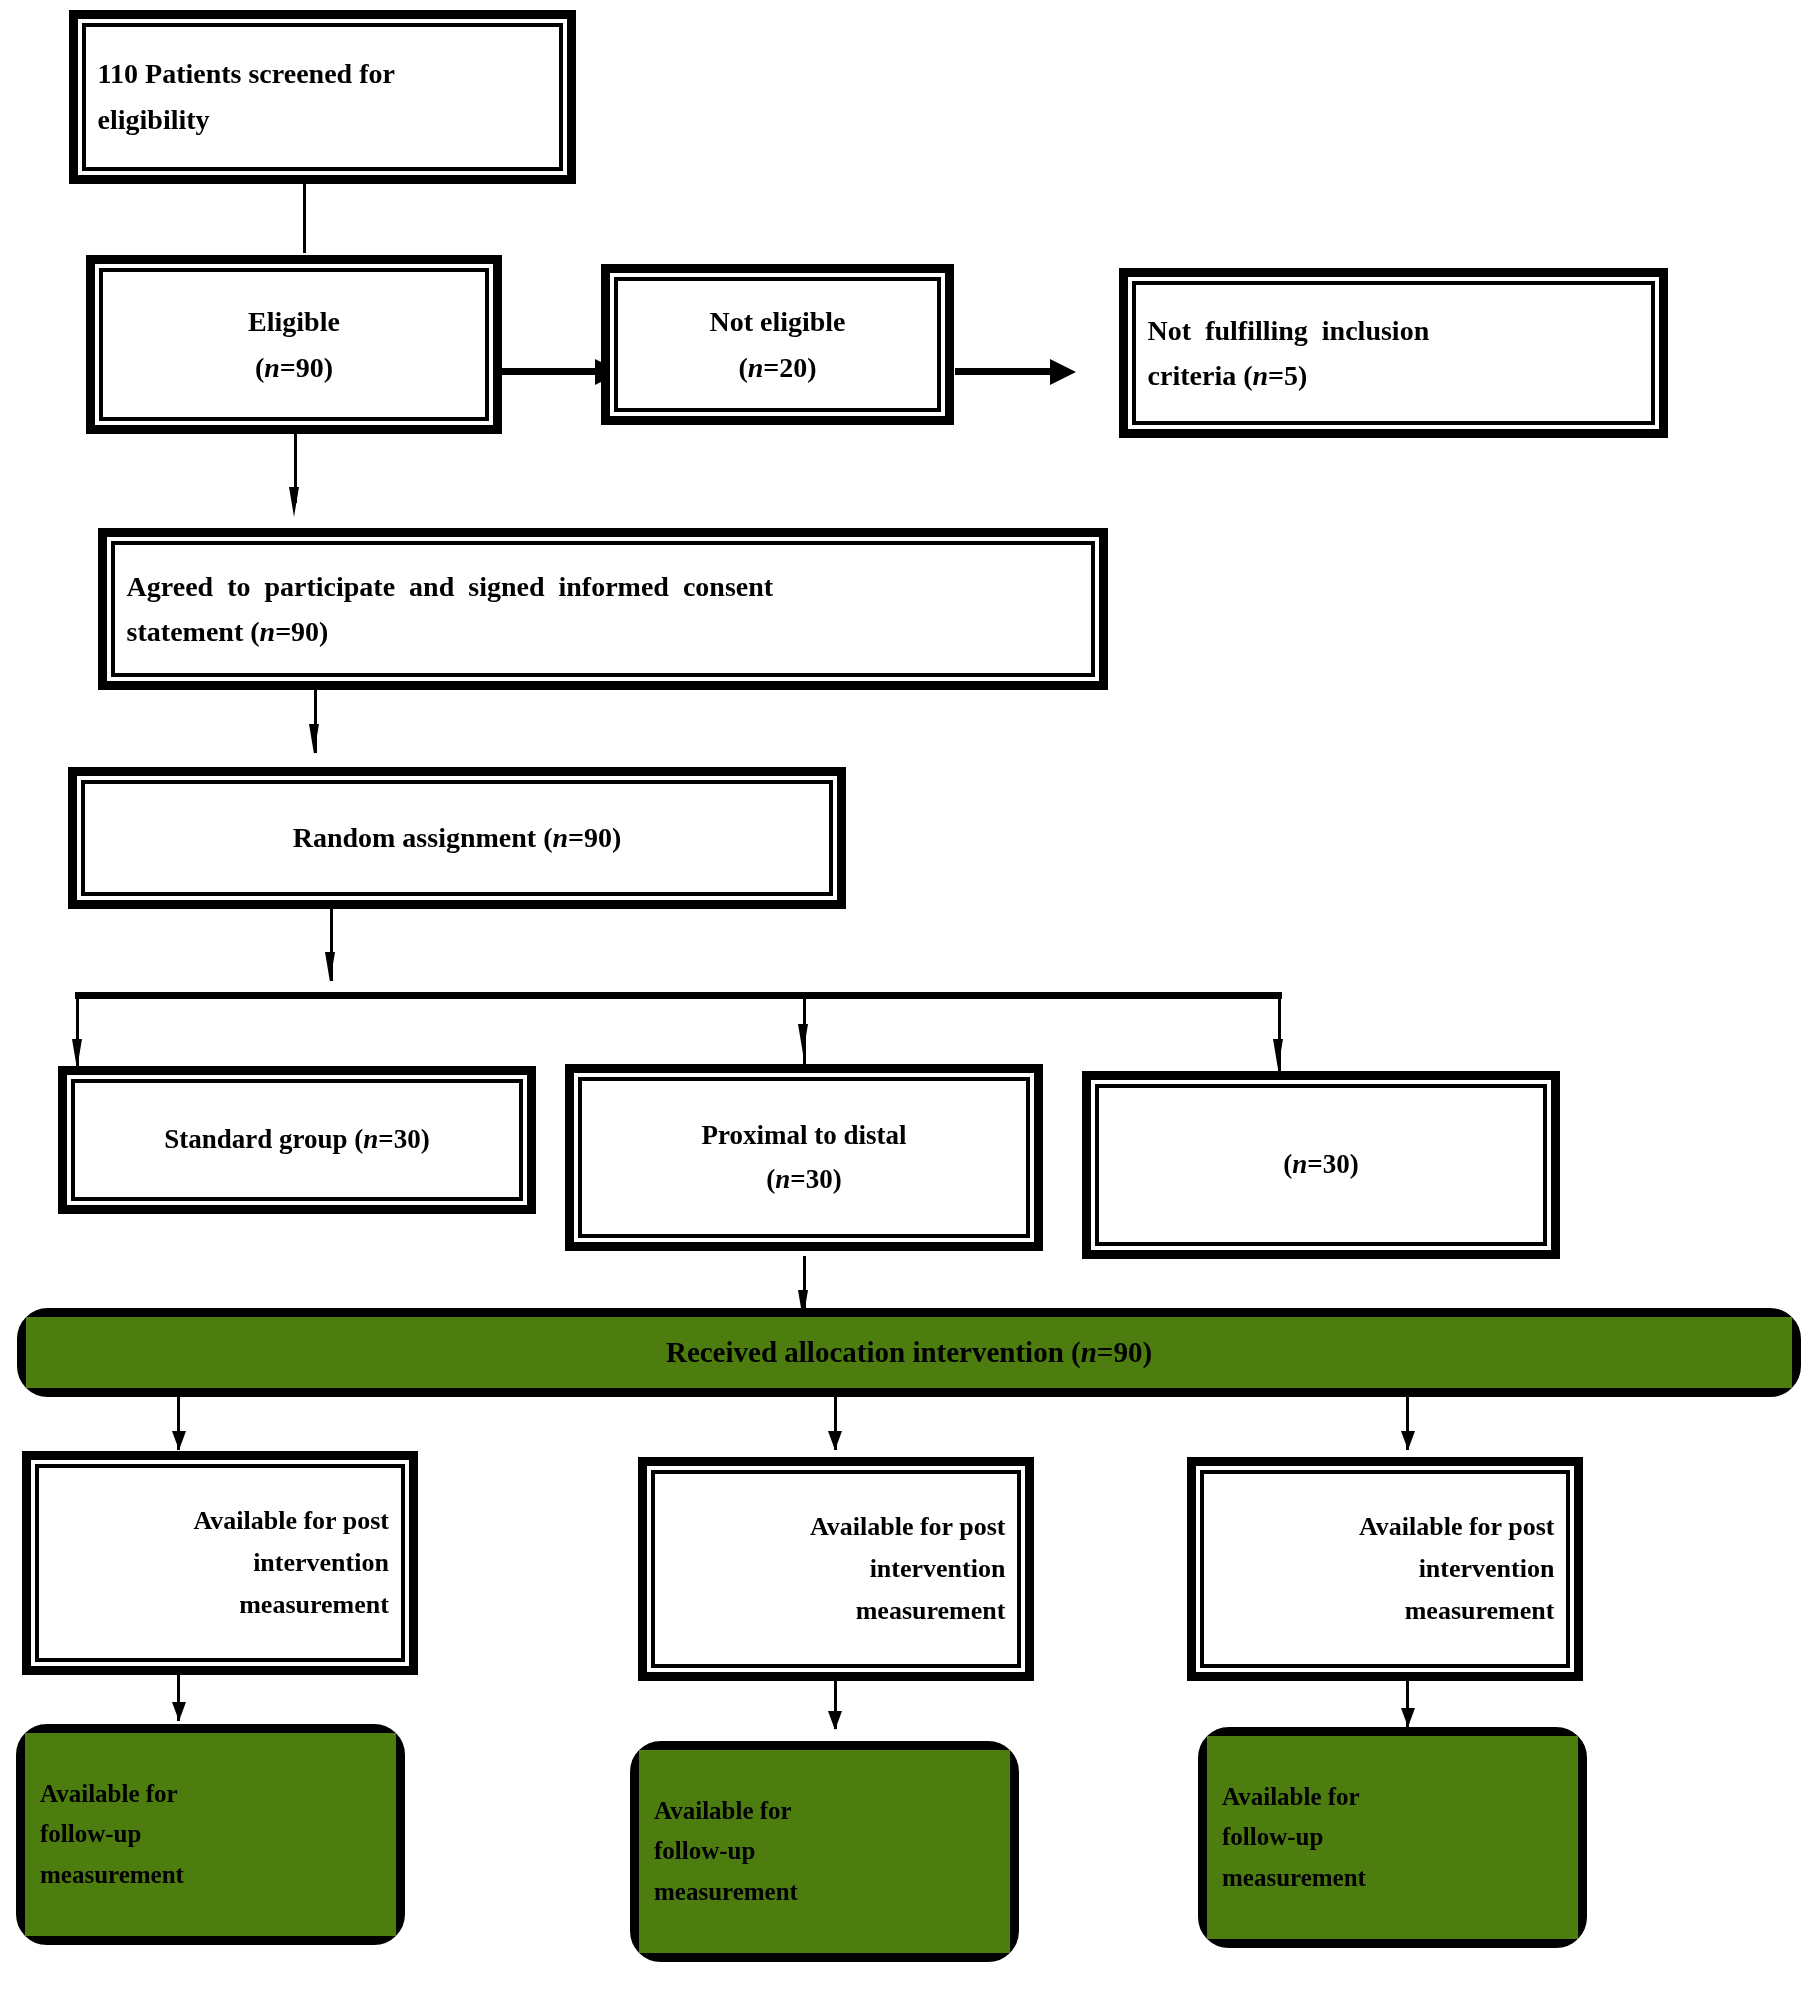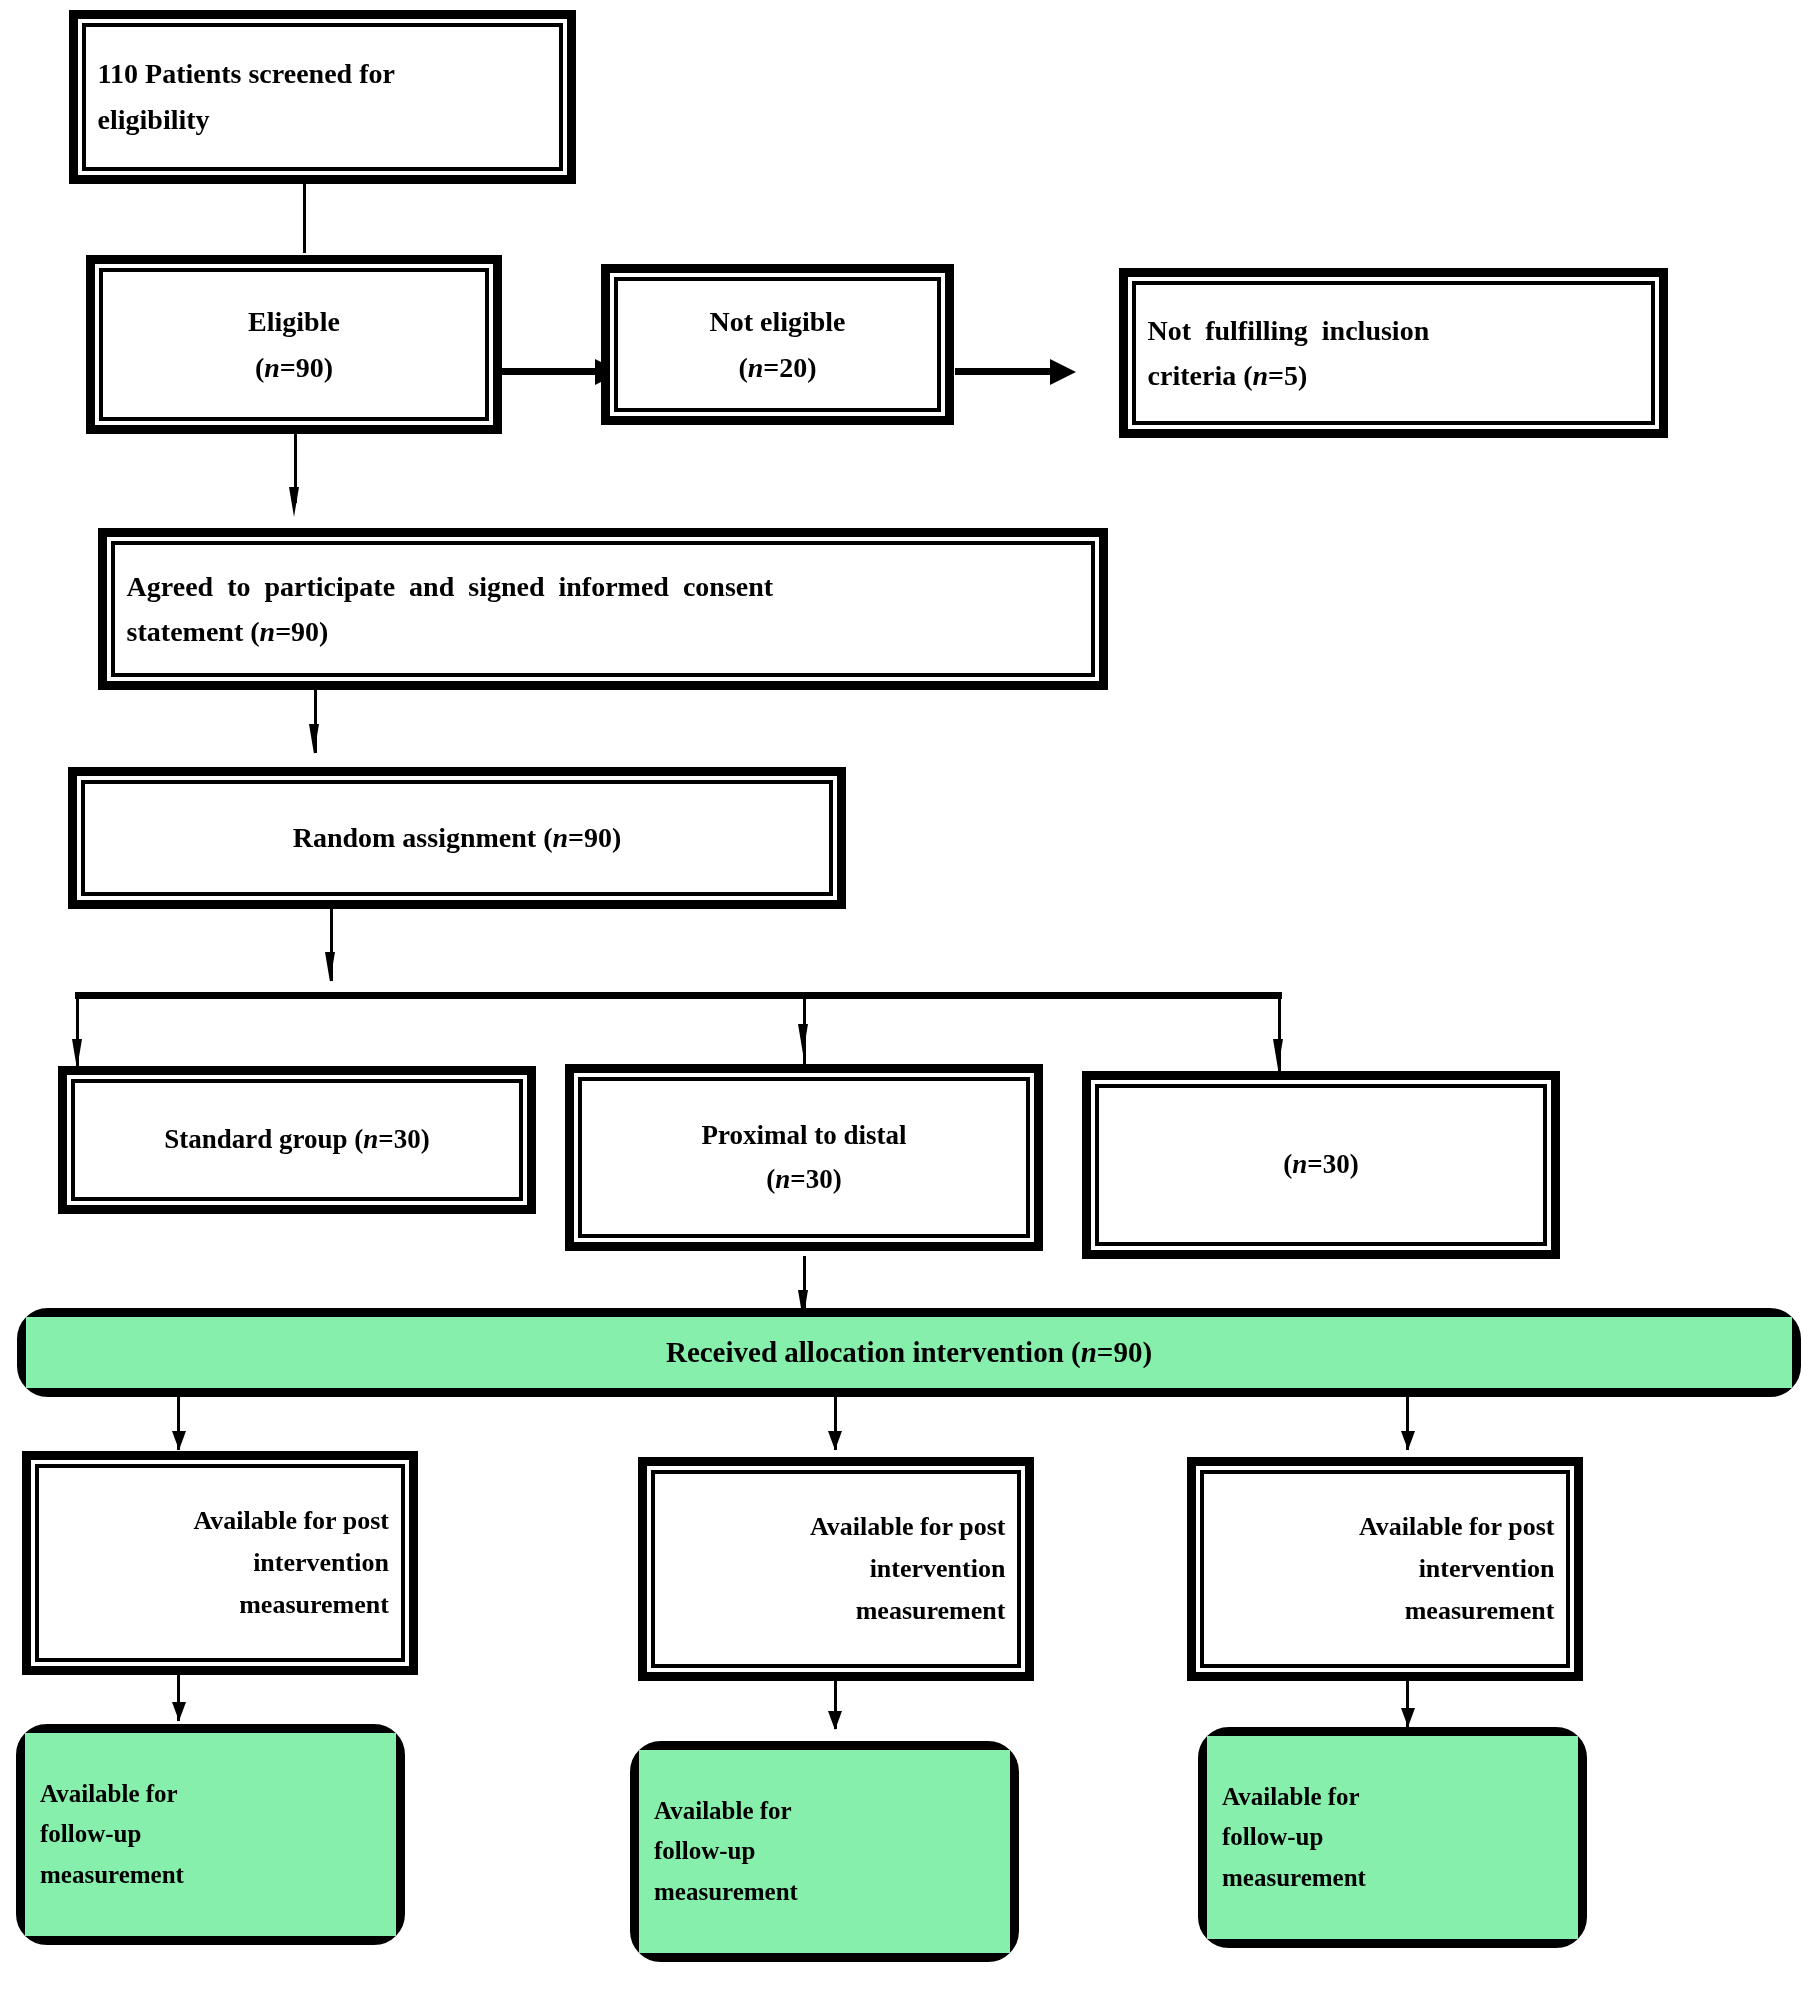--- a/index.html
+++ b/index.html
@@ -43,21 +43,21 @@
 
   
   .node.rounded {
     border: 9.8px solid #000000;
     border-radius: 31px;
   }
   .node.rounded > .inner {
     box-sizing: border-box;
     width: 100%;
     height: 100%;
-    background: #86efac;
+    background: #4d7c0f;
     display: flex;
     flex-direction: column;
     justify-content: center;
     padding: 2.7px 15px;
   }
 
   .txt {
     display: block;
     color: #000000;
     line-height: 1.62;

